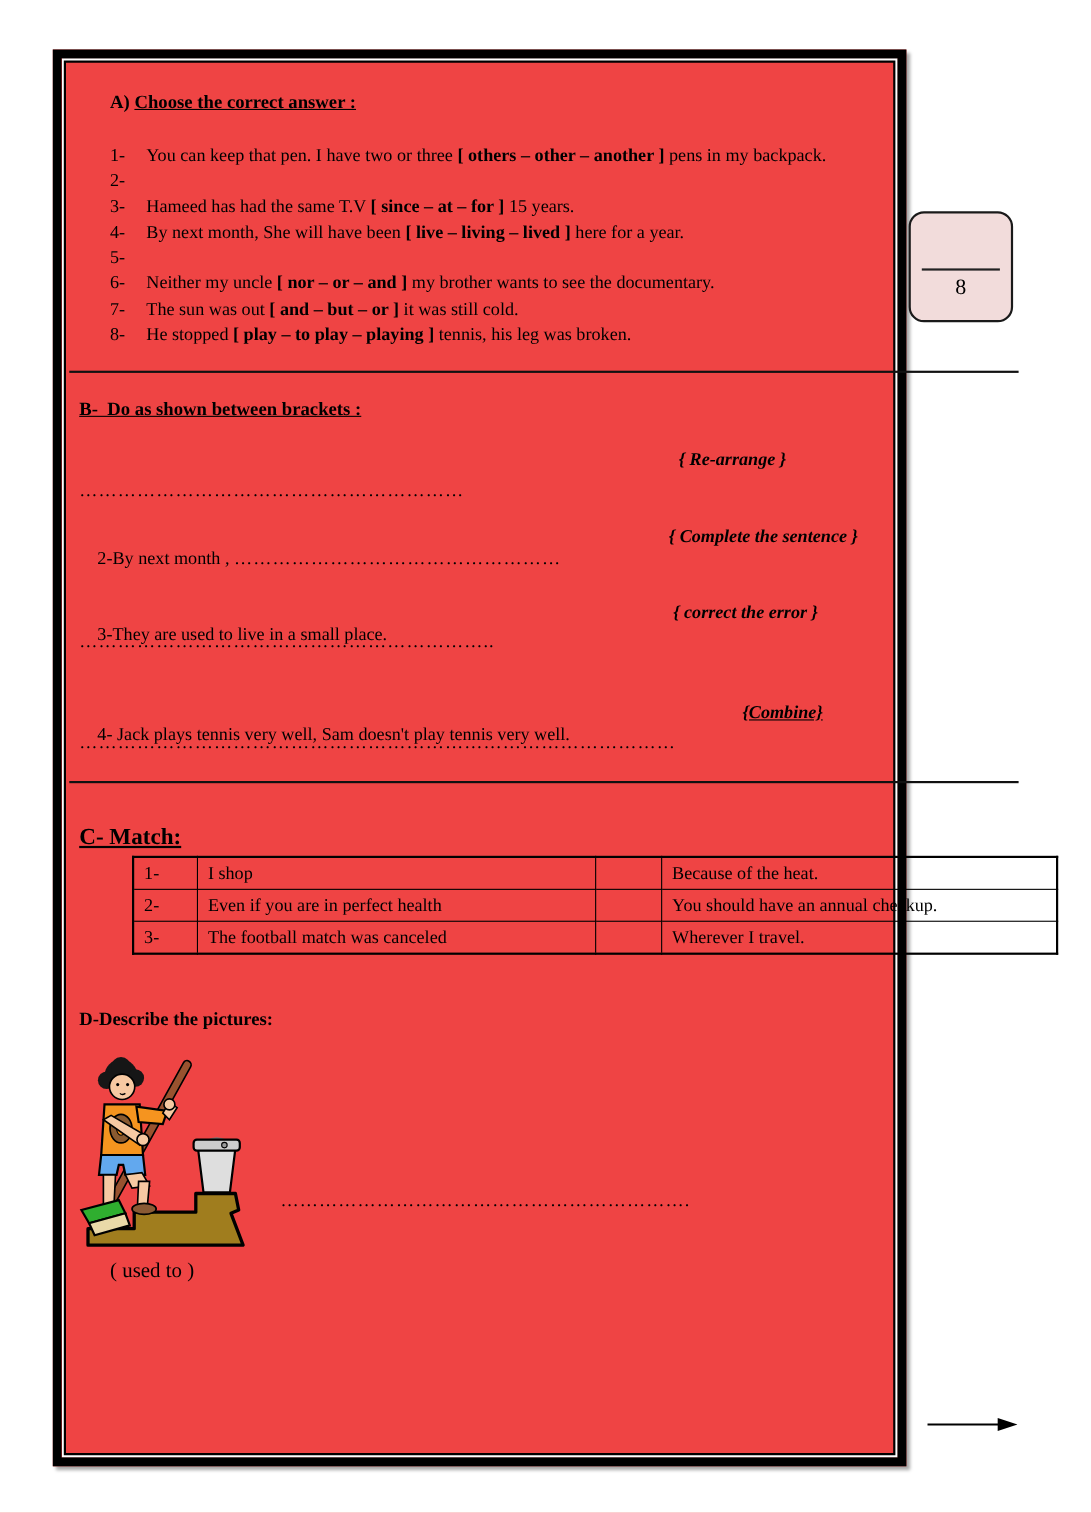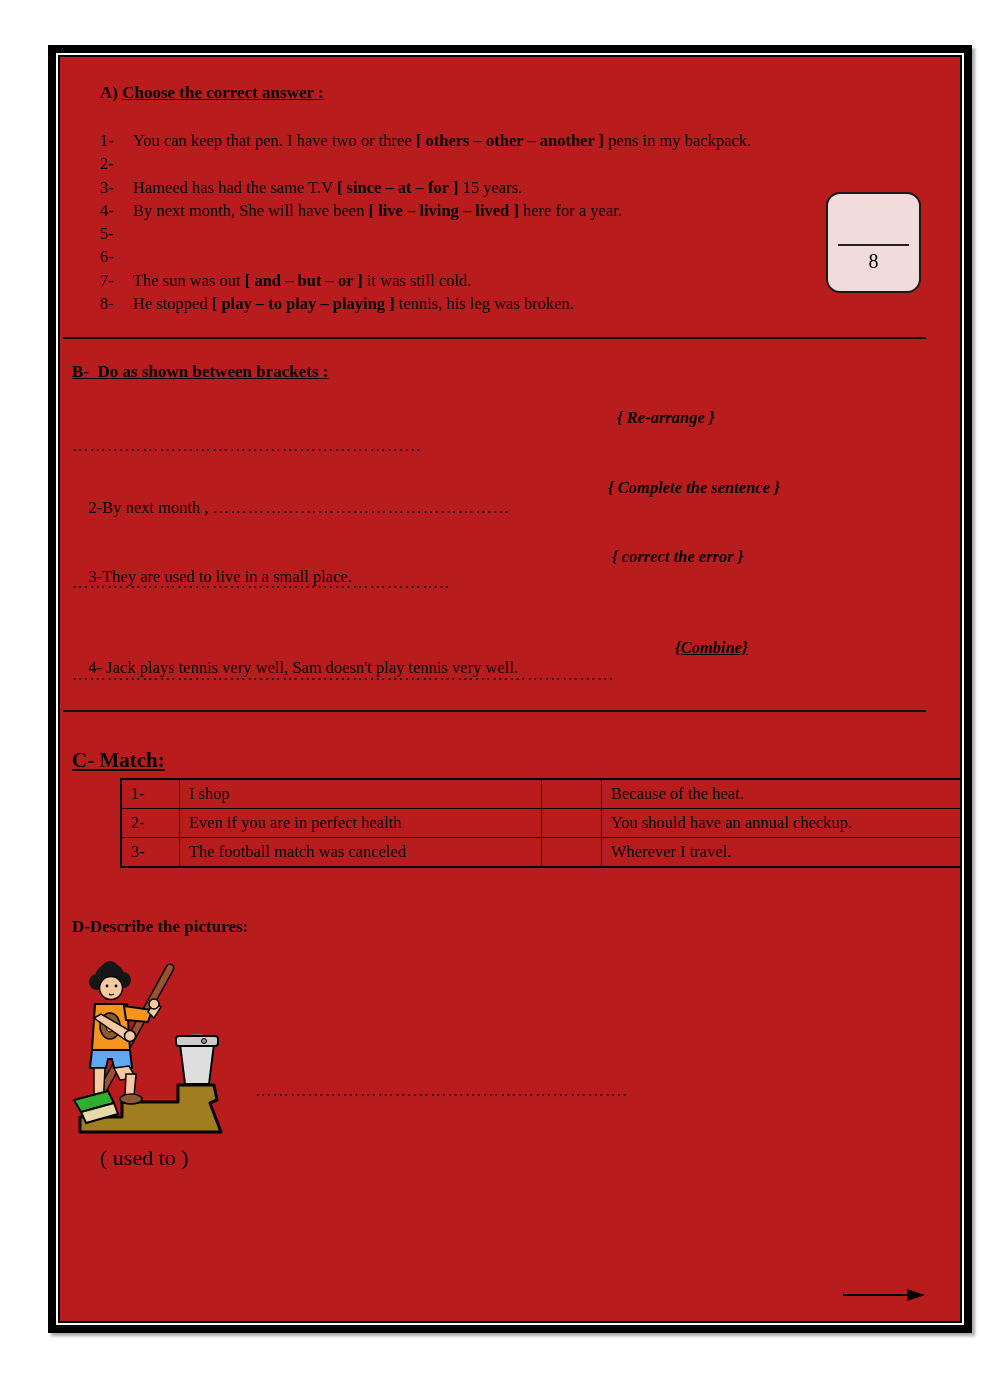--- a/index.html
+++ b/index.html
@@ -1,19 +1,19 @@
 <!DOCTYPE html>
 <html><head>
 <meta charset="utf-8">
 <style>
   html,body{margin:0;padding:0;background:#ffffff;}
   body{width:992px;height:1375px;position:relative;font-family:"Liberation Serif","DejaVu Serif",serif;color:#000;}
   .sheet{
-    position:absolute;left:48px;top:45px;width:924px;height:1288px;
-    box-sizing:border-box;border:8px solid #000;background:#b91c1c;
+    position:absolute;left:48px;top:45px;width:776px;height:1288px;
+    box-sizing:border-box;border:8px solid #000;background:#ef4444;
     box-shadow: inset 0 0 0 2px #fff, inset 0 0 0 4px #000, 3px 3px 3px rgba(0,0,0,0.35);
   }
   .abs{position:absolute;}
   
   .secA-heading{left:44px;top:30px;font-size:17px;font-weight:bold;white-space:pre;}
   .secA-heading .underl{text-decoration:underline;}
   .a-list{left:44px;top:76px;width:790px;}
   .a-item{display:flex;font-size:16.5px;line-height:23.3px;white-space:pre-wrap;}
   .a-num{width:33px;flex:0 0 33px;}
   .a-text b{font-weight:bold;}
@@ -31,37 +31,37 @@
   
   .c-heading{left:16px;top:695px;font-size:21px;font-weight:bold;text-decoration:underline;}
   .match-table{left:64px;top:725px;border-collapse:collapse;table-layout:fixed;width:800px;font-size:16.5px;}
   .match-table td{border:1.5px solid #000;height:28px;padding:0 0 0 9px;overflow:hidden;white-space:nowrap;}
   .match-table{border:2.5px solid #000;}
   .col-num{width:48px;} .col-left{width:352px;} .col-gap{width:50px;} .col-right{width:349px;}
   
   .d-heading{left:16px;top:864px;font-size:17px;font-weight:bold;}
   .d-pic{left:10px;top:907px;}
   .d-dots{left:199px;top:1028px;font-size:16.5px;letter-spacing:1px;white-space:nowrap;}
-  .d-hint{left:44px;top:1092px;font-size:22px;}
+  .d-hint{left:44px;top:1092px;font-size:19px;}
   .arrow{left:787px;top:1234px;}
 </style>
 </head>
 <body>
 
 <div class="sheet">
 
   <div class="abs secA-heading"><span>A)</span> <span class="underl">Choose the correct answer :</span></div>
 
   <div class="abs a-list">
     <div class="a-item"><span class="a-num">1-</span><span class="a-text"><span>You can keep that pen. I have two or three </span><b>[ others – other – another ]</b><span> pens in my backpack.</span></span></div>
     <div class="a-item"><span class="a-num">2-</span></div>
     <div class="a-item"><span class="a-num">3-</span><span class="a-text"><span>Hameed has had the same T.V </span><b>[ since – at – for ]</b><span> 15 years.</span></span></div>
     <div class="a-item"><span class="a-num">4-</span><span class="a-text"><span>By next month, She will have been </span><b>[ live – living – lived ]</b><span> here for a year.</span></span></div>
     <div class="a-item"><span class="a-num">5-</span></div>
-    <div class="a-item"><span class="a-num">6-</span></div>
+    <div class="a-item"><span class="a-num">6-</span><span class="a-text"><span>Neither my uncle </span><b>[ nor – or – and ]</b><span> my brother wants to see the documentary.</span></span></div>
     <div class="a-item"><span class="a-num">7-</span><span class="a-text"><span>The sun was out </span><b>[ and – but – or ]</b><span> it was still cold.</span></span></div>
     <div class="a-item"><span class="a-num">8-</span><span class="a-text"><span>He stopped </span><b>[ play – to play – playing ]</b><span> tennis, his leg was broken.</span></span></div>
   </div>
 
   <div class="abs score-box">
     <div class="score-line"></div>
     <div class="score-value">8</div>
   </div>
 
   <div class="abs hr hr1"></div>

